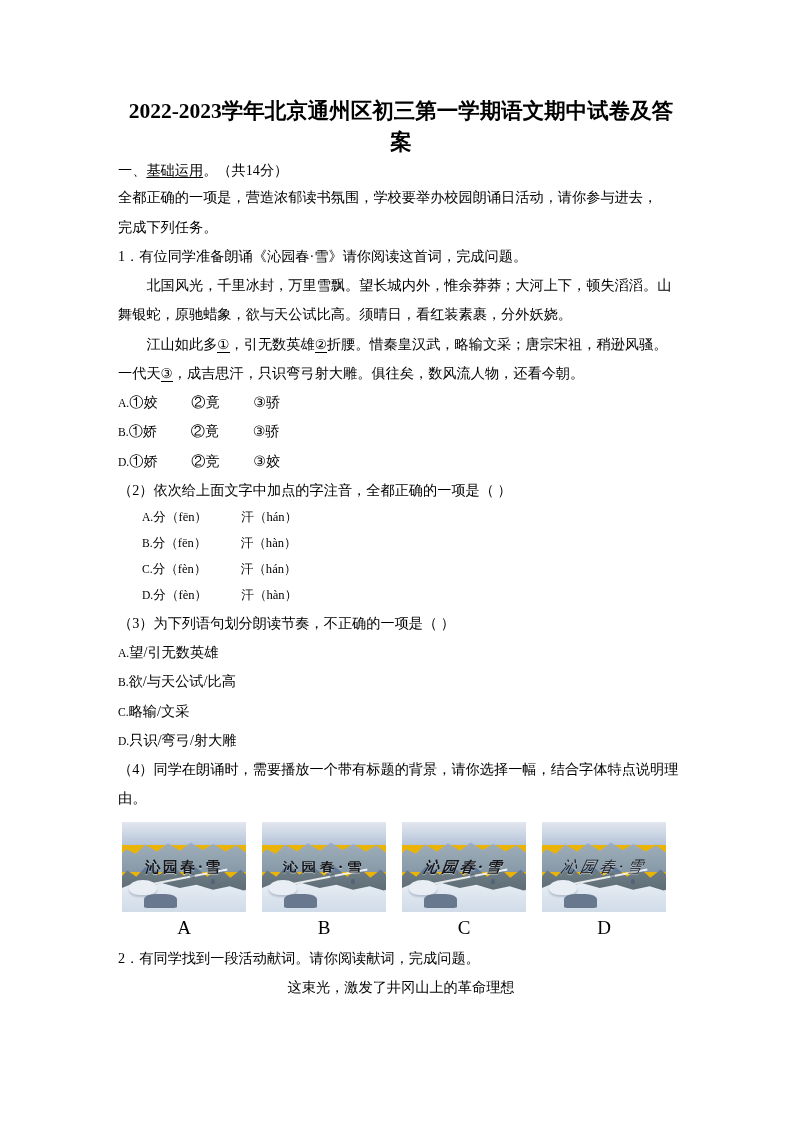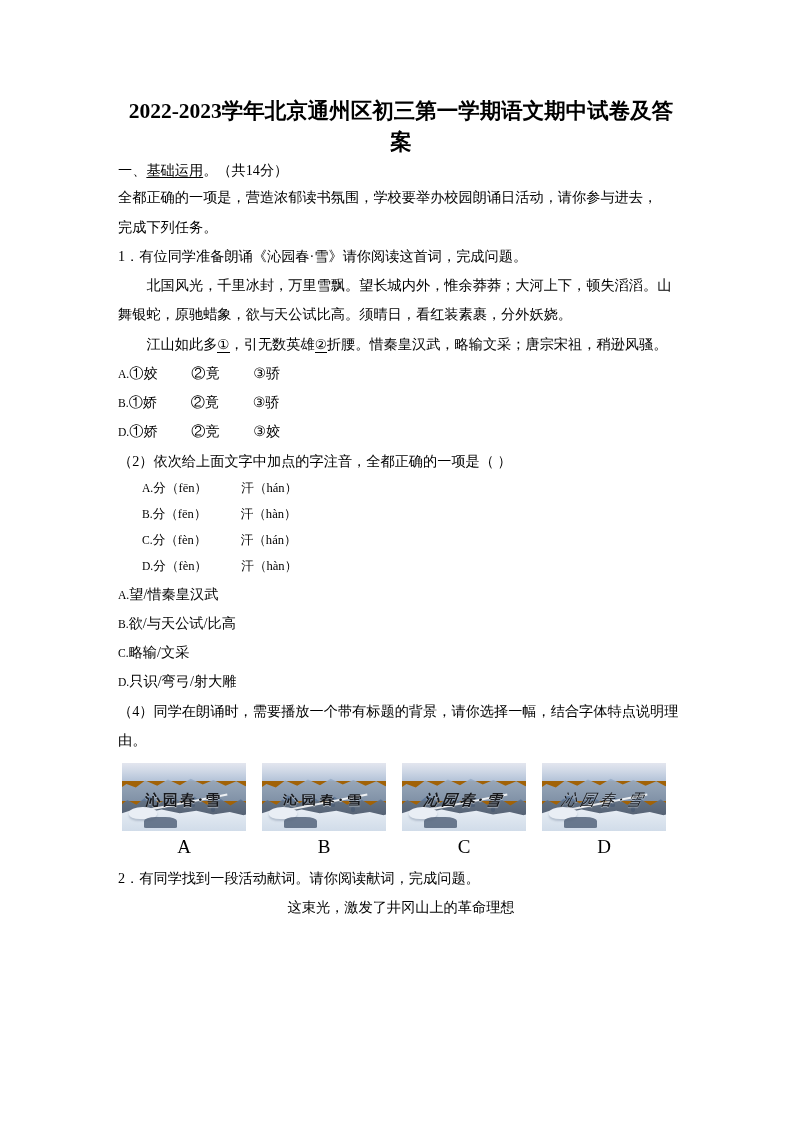--- a/index.html
+++ b/index.html
@@ -98,24 +98,24 @@
     display: flex;
     gap: 16px;
     margin: 8px 0 0 0;
     padding-left: 4px;
   }
   .fig {
     width: 124px;
   }
   .fig-img {
     width: 124px;
-    height: 68px;
+    height: 90px;
     position: relative;
     overflow: hidden;
-    background: #a16207;
+    background: #eab308;
   }
   
   .sky {
     position: absolute; left: 0; top: 0; width: 100%; height: 26%;
     background: linear-gradient(to bottom, #e3e6ef 0%, #cfd8e6 45%, #b4c3d8 100%);
   }
   
   .ridge-far {
     position: absolute; left: -4%; top: 14%; width: 108%; height: 42%;
     background: linear-gradient(to bottom, #9fb2cb 0%, #8ca3c0 60%, #7e96b5 100%);
@@ -213,41 +213,43 @@
     <p class="p">全都正确的一项是，营造浓郁读书氛围，学校要举办校园朗诵日活动，请你参与进去，</p>
     <p class="p">完成下列任务。</p>
 
     <p class="p qnum-para">1．有位同学准备朗诵《沁园春·雪》请你阅读这首词，完成问题。</p>
 
     <p class="p indent2">北国风光，千里冰封，万里雪飘。望长城内外，惟余莽莽；大河上下，顿失滔滔。山</p>
     <p class="p">舞银蛇，原驰蜡象，欲与天公试比高。须晴日，看红装素裹，分外妖娆。</p>
 
     <p class="p indent2"><span>江山如此多</span><span class="circ blank-circ">①</span><span>，引无数英雄</span><span class="circ blank-circ">②</span><span>折腰。惜秦皇汉武，略输文采；唐宗宋祖，稍逊风骚。</span></p>
 
+    <p class="p"><span>一代天</span><span class="circ blank-circ">③</span><span>，成吉思汗，只识弯弓射大雕。俱往矣，数风流人物，还看今朝。</span></p>
 
 
     <p class="opt"><span class="lab">A.</span><span class="cell">①姣</span><span class="cell">②竟</span><span>③骄</span></p>
 
     <p class="opt"><span class="lab">B.</span><span class="cell">①娇</span><span class="cell">②竟</span><span>③骄</span></p>
 
 
     <p class="opt"><span class="lab">D.</span><span class="cell">①娇</span><span class="cell">②竞</span><span>③姣</span></p>
 
     <p class="p">（2）依次给上面文字中加点的字注音，全都正确的一项是（      ）</p>
 
     <p class="opt py"><span class="lab">A.</span><span class="cell-wide">分（fēn）</span><span>汗（hán）</span></p>
 
     <p class="opt py"><span class="lab">B.</span><span class="cell-wide">分（fēn）</span><span>汗（hàn）</span></p>
 
     <p class="opt py"><span class="lab">C.</span><span class="cell-wide">分（fèn）</span><span>汗（hán）</span></p>
 
     <p class="opt py"><span class="lab">D.</span><span class="cell-wide">分（fèn）</span><span>汗（hàn）</span></p>
 
-
-    <p class="opt"><span class="lab">A.</span><span>望/惜秦皇汉武</span></p>
+    <p class="p">（3）为下列语句划分朗读节奏，不正确的一项是（      ）</p>
+
+    <p class="opt"><span class="lab">A.</span><span>望/引无数英雄</span></p>
 
     <p class="opt"><span class="lab">B.</span><span>欲/与天公试/比高</span></p>
 
     <p class="opt"><span class="lab">C.</span><span>略输/文采</span></p>
 
     <p class="opt"><span class="lab">D.</span><span>只识/弯弓/射大雕</span></p>
 
     <p class="p">（4）同学在朗诵时，需要播放一个带有标题的背景，请你选择一幅，结合字体特点说明理</p>
     <p class="p">由。</p>
 

